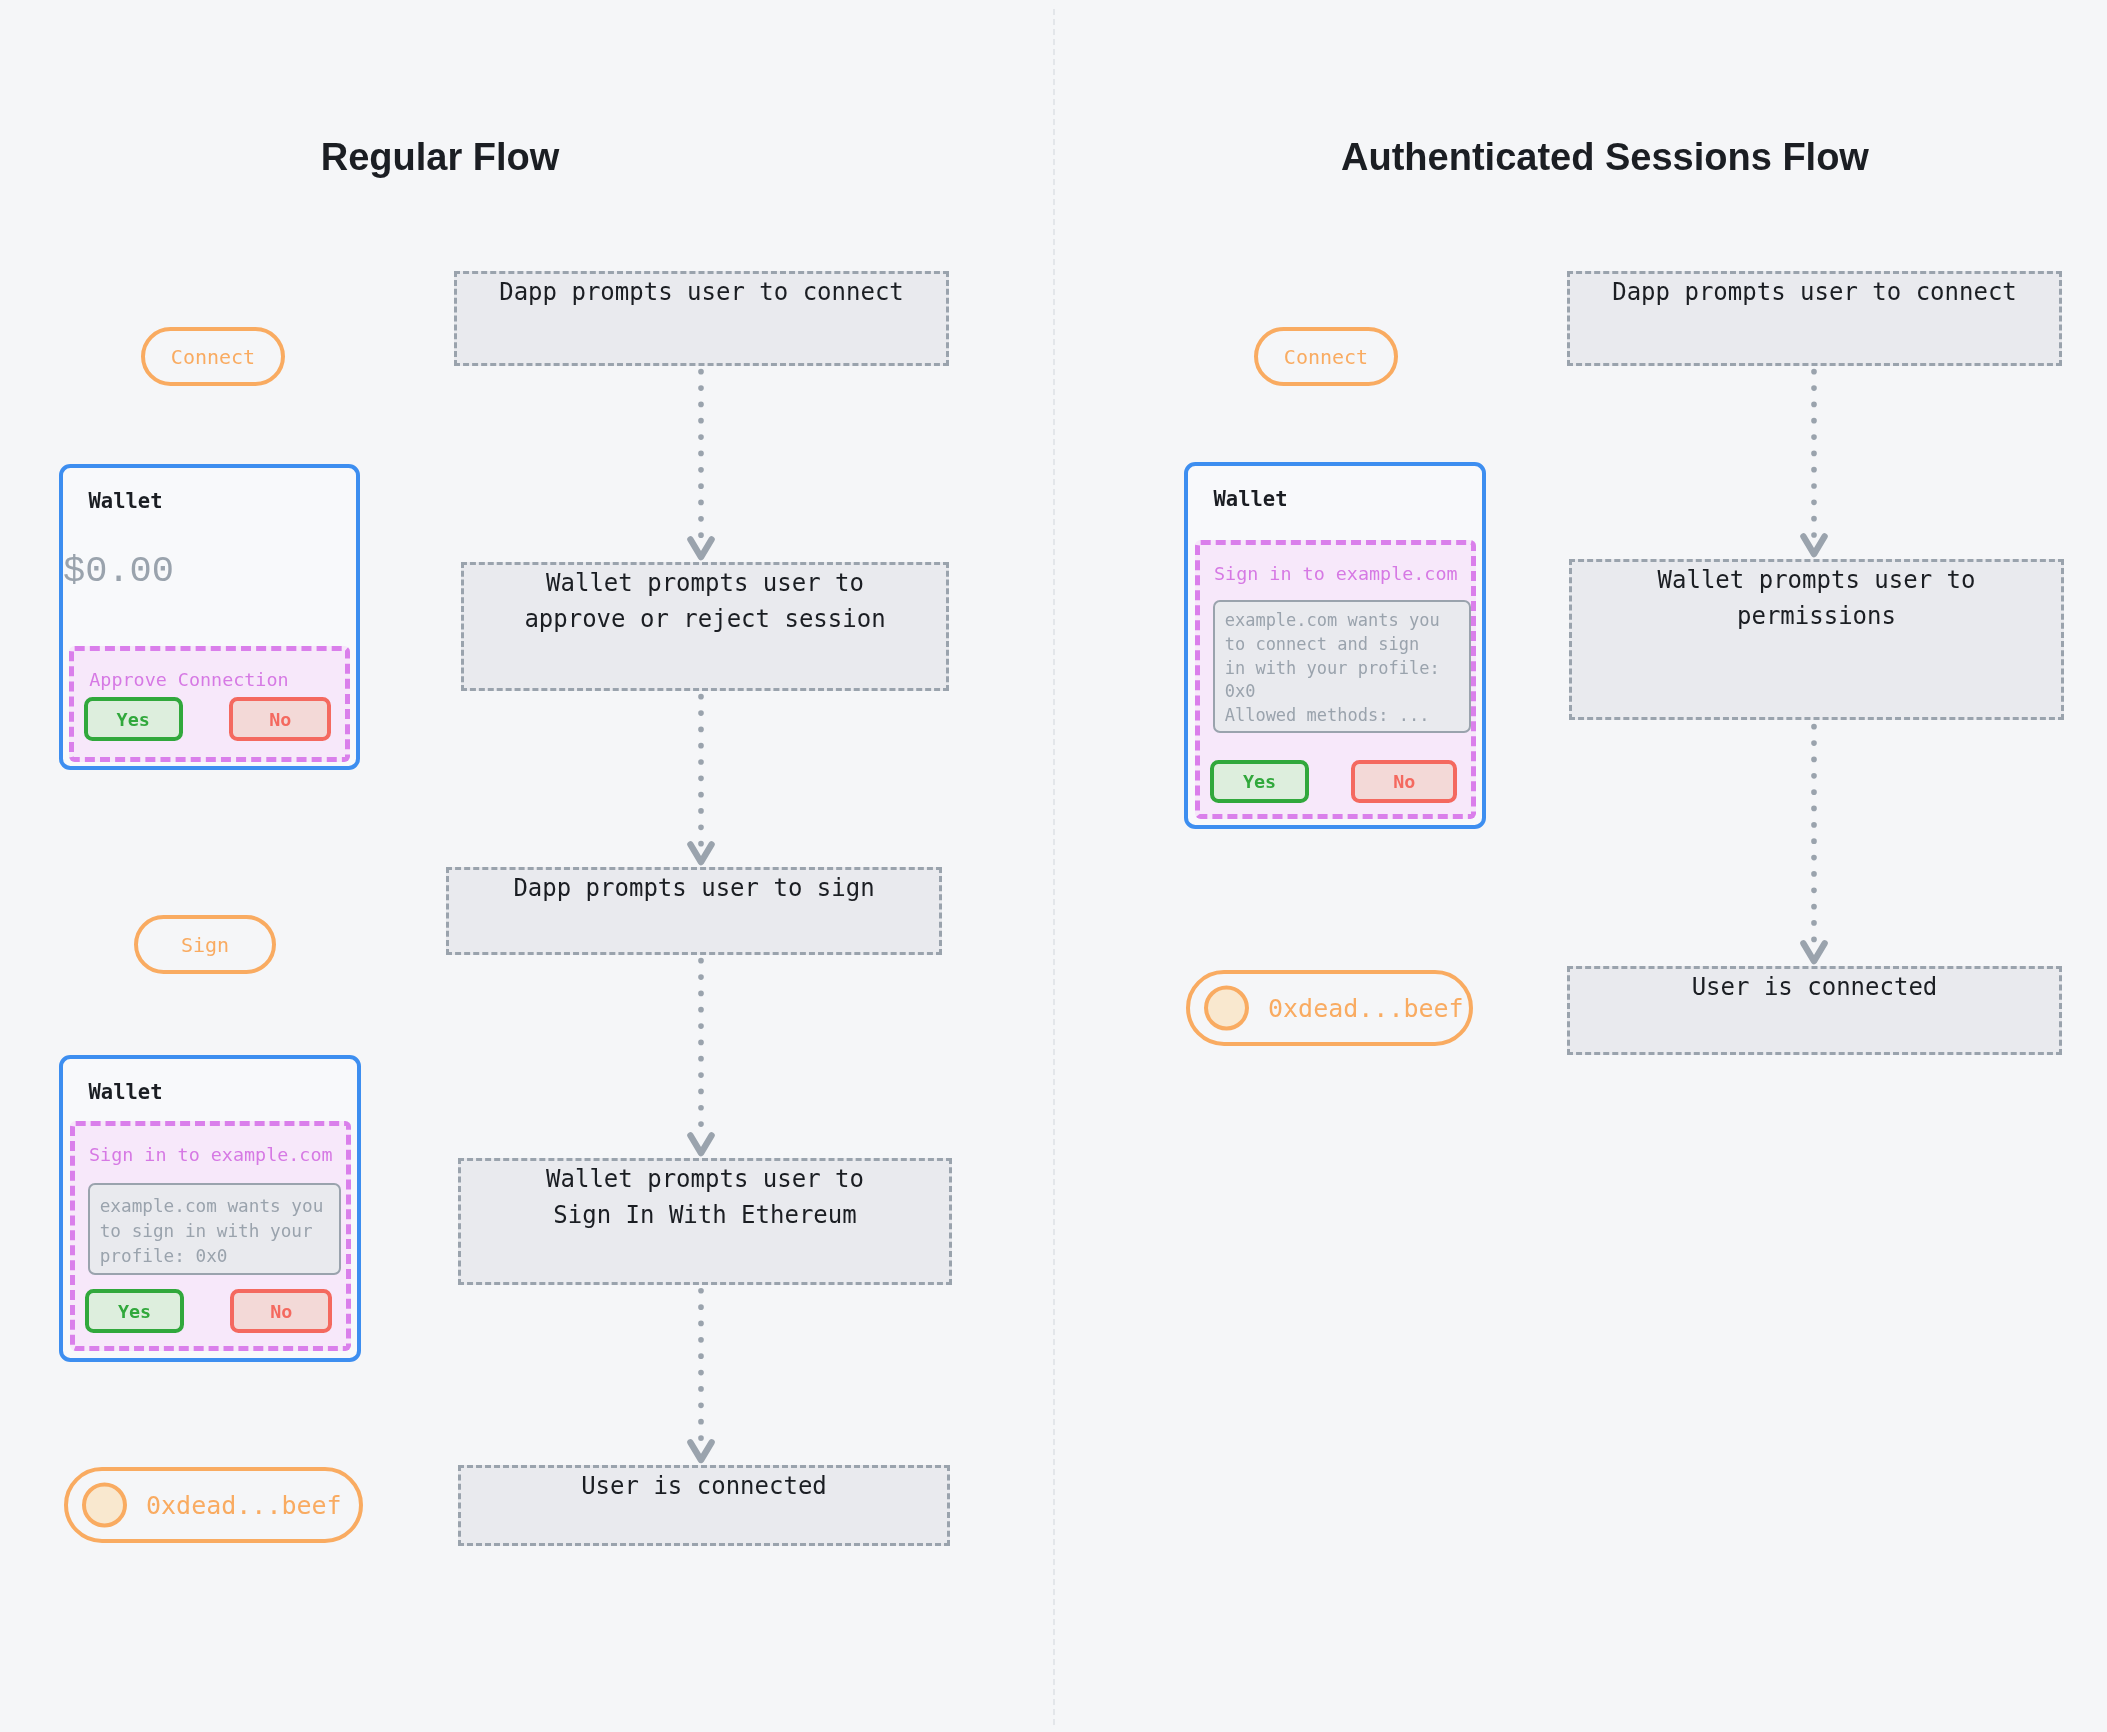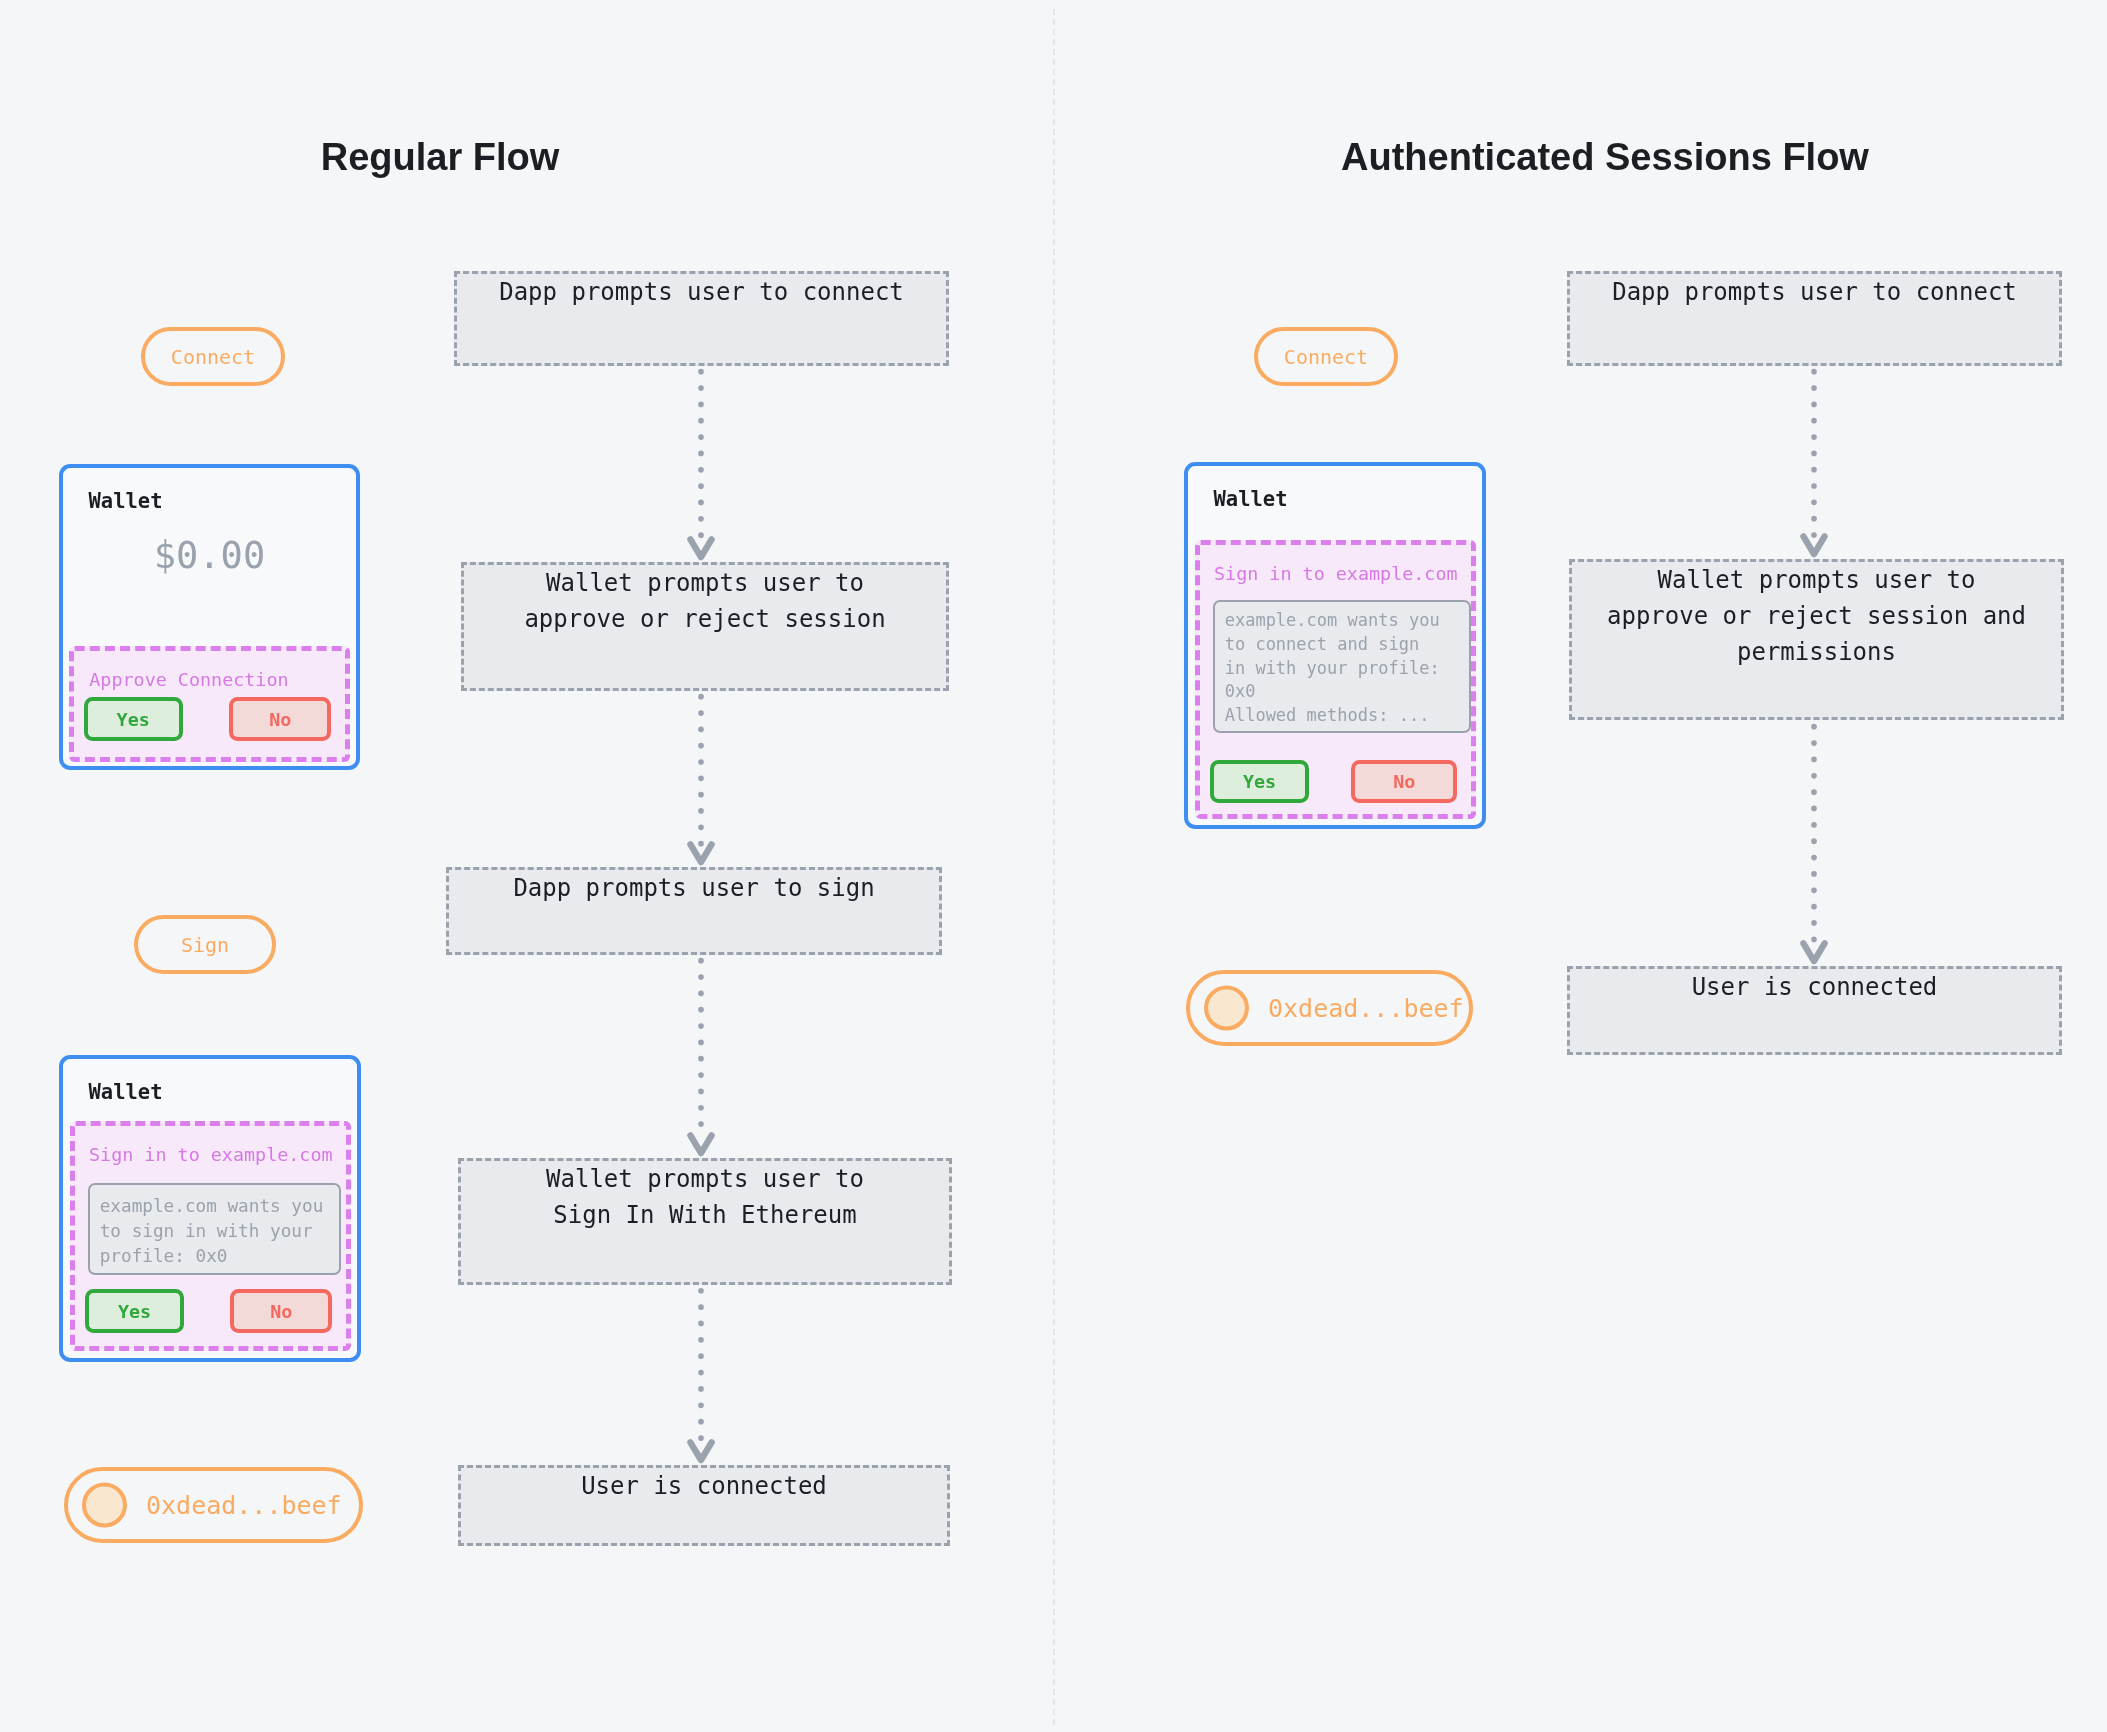--- a/index.html
+++ b/index.html
@@ -31,21 +31,21 @@
   .pill{
     position:absolute;border:4.2px solid var(--accent-orange);border-radius:33px;
     display:flex;align-items:center;justify-content:center;
     color:var(--accent-orange);font-size:20px;font-weight:500;background:transparent;margin-top:32px;
   }
   .wallet{
     position:absolute;background:#f8f9fb;border:4.2px solid var(--accent-blue);
     border-radius:11.3px;
   }
   .wallet-title{position:absolute;left:25.5px;top:21px;font-size:20.5px;font-weight:700;color:var(--text-dark);}
-  .balance{position:absolute;left:0;right:0;top:66px;text-align:center;font-size:37px;font-weight:500;color:var(--muted-gray);}
+  .balance{position:absolute;left:0;right:0;top:82px;font-size:37px;font-weight:500;color:var(--muted-gray);font-family:Liberation Mono, monospace;}
   .pinkbox{
     position:absolute;background:var(--pink-fill);
     border:5px dashed var(--accent-pink);border-radius:5.7px;
   }
   .prompt{position:absolute;left:15.6px;top:14px;font-size:18.4px;font-weight:500;line-height:1.6;color:#d679e4;}
   .prompt .ln{display:block;}
   .msgbox{
     position:absolute;background:var(--panel-gray);border:2.8px solid var(--border-gray);
     border-radius:7px;color:var(--muted-gray);font-weight:500;
     font-size:17.7px;line-height:1.42;padding:8.5px 10px;
@@ -192,21 +192,20 @@
         <span class="ln">0x0</span>
         <span class="ln">Allowed methods: ...</span>
       </div>
       <div class="btn yes" style="left:10px;bottom:11.3px;width:99px;height:43px">Yes</div>
       <div class="btn no" style="right:14px;bottom:11.3px;width:106px;height:43px">No</div>
     </div>
   </div>
 
   <div class="flowbox" style="left:1569px;top:559px;width:495px;height:161px">
     <span class="ln">Wallet prompts user to</span>
-    <span class="ln">approve or reject session and</span>
     <span class="ln">permissions</span>
   </div>
 
   <svg class="arrow" style="left:1797px;top:721px" width="34" height="245" viewBox="0 0 48 346">
     <line class="dots" x1="24" y1="8" x2="24" y2="320"></line>
     <path class="head" d="M9 314 L24 339 L39 314"></path>
   </svg>
 
   <div class="addr" style="left:1186px;top:970px;width:287px;height:76px">
     <div class="avatar"></div>

